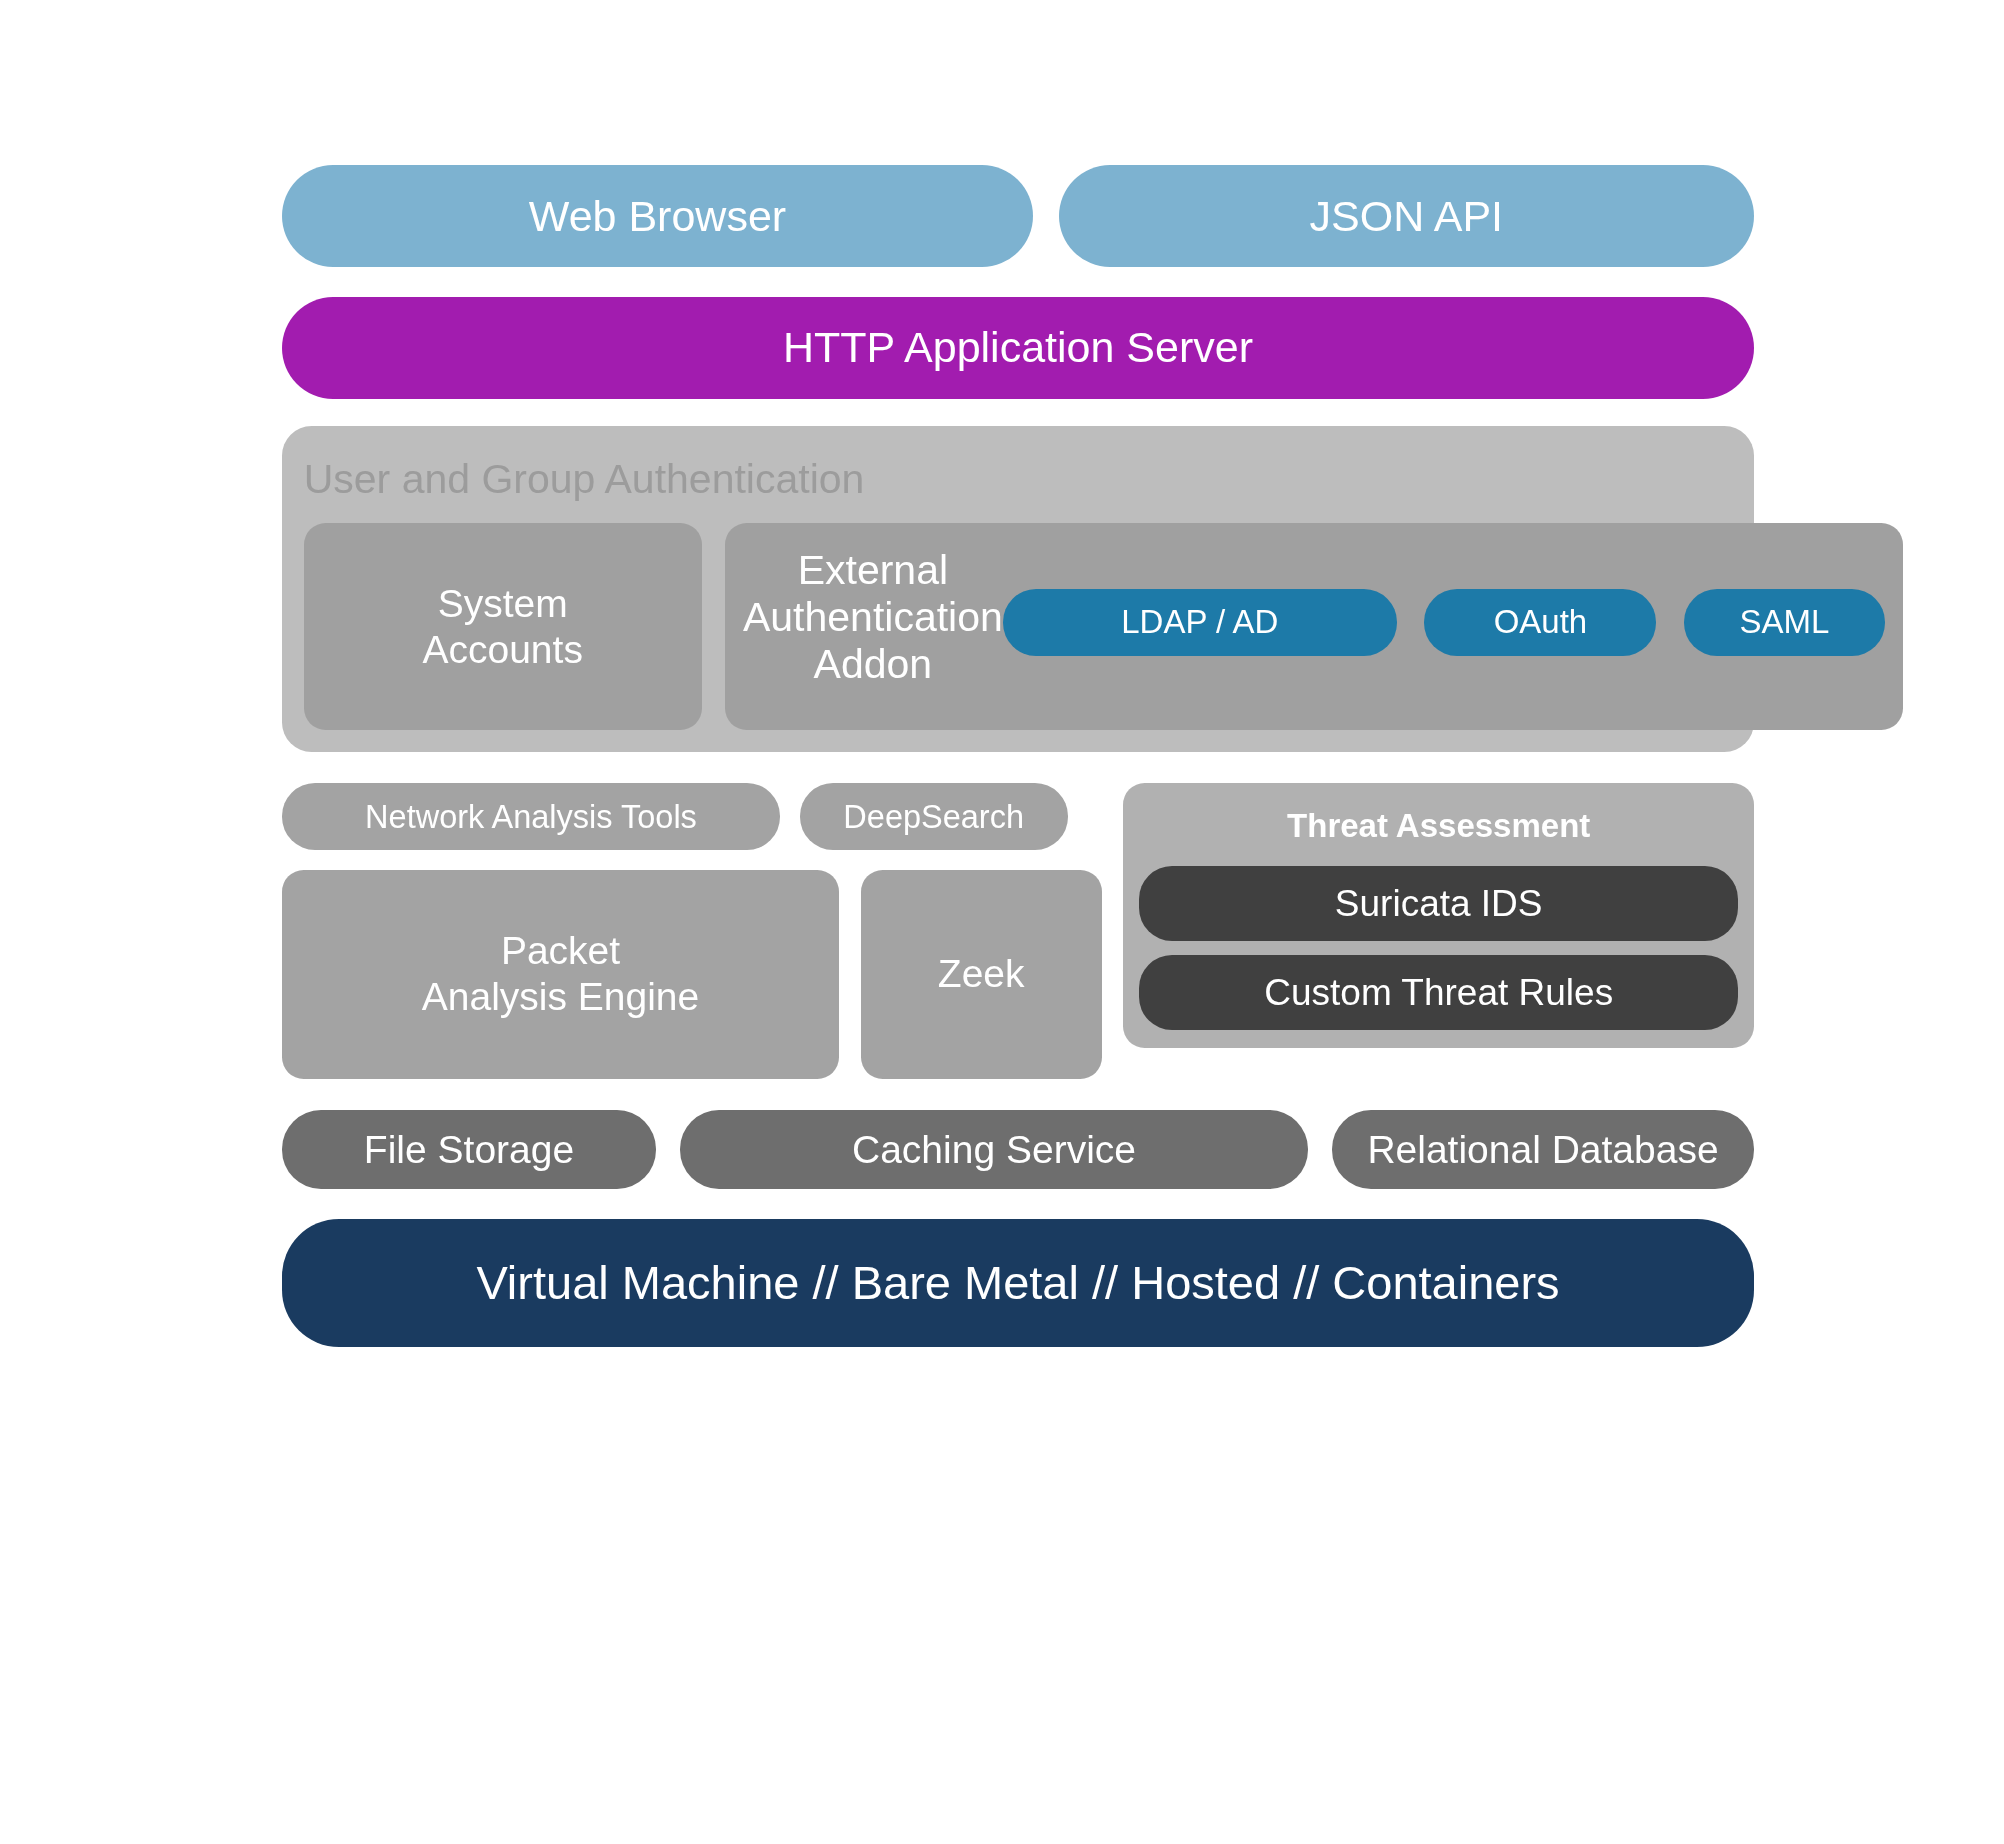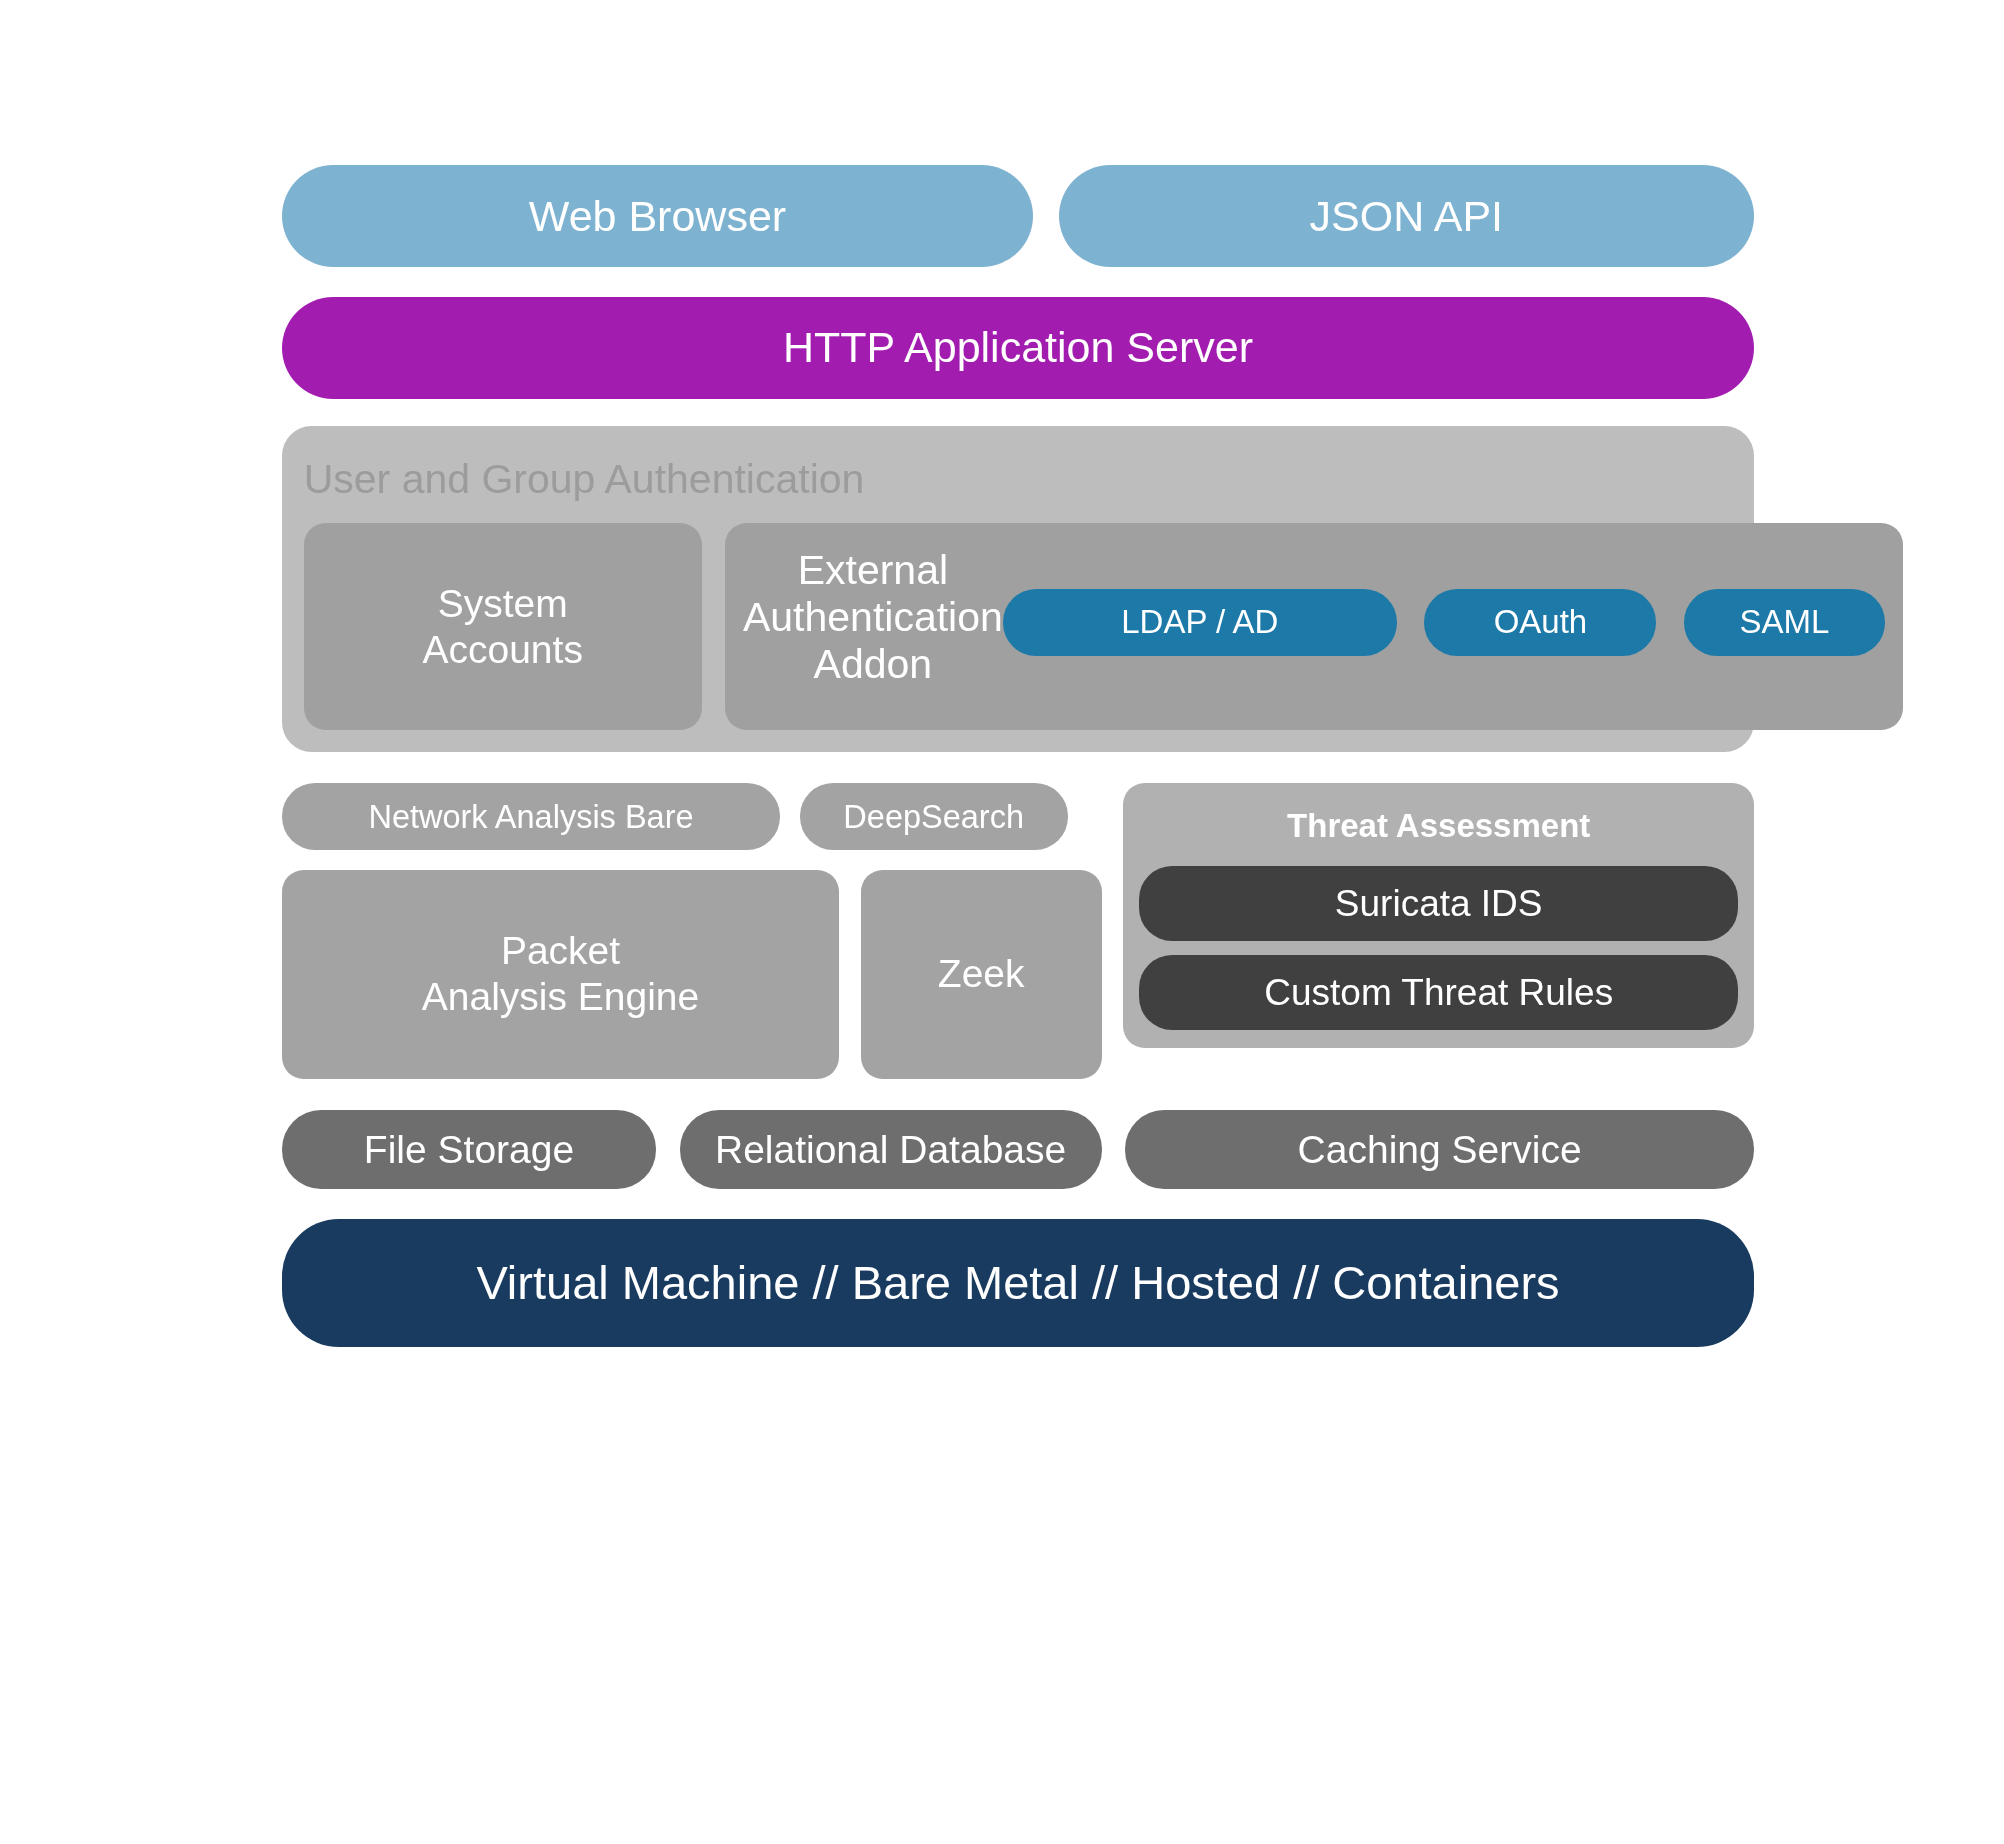--- a/index.html
+++ b/index.html
@@ -222,21 +222,21 @@
           <div class="box pill-blue pill-oauth">OAuth</div>
           <div class="box pill-blue pill-saml">SAML</div>
         </div>
       </div>
     </div>
   </div>
 
   <div class="analysis-row">
     <div class="analysis-left">
       <div class="tool-tags">
-        <div class="box tag-pill tag-nat">Network Analysis Bare</div>
+        <div class="box tag-pill tag-nat">Network Analysis Tools</div>
         <div class="box tag-pill tag-deep">DeepSearch</div>
       </div>
       <div class="engine-row">
         <div class="box packet-engine">
           <div>
             <div>Packet</div>
             <div>Analysis Engine</div>
           </div>
         </div>
         <div class="box zeek-box">Zeek</div>
@@ -245,21 +245,21 @@
 
     <div class="threat-panel">
       <div class="threat-title">Threat Assessment</div>
       <div class="box threat-item">Suricata IDS</div>
       <div class="box threat-item">Custom Threat Rules</div>
     </div>
   </div>
 
   <div class="storage-row">
     <div class="box storage-pill st-file">File Storage</div>
+    <div class="box storage-pill st-cache">Caching Service</div>
     <div class="box storage-pill st-db">Relational Database</div>
-    <div class="box storage-pill st-cache">Caching Service</div>
   </div>
 
 
   <div class="box platform-bar">Virtual Machine // Bare Metal // Hosted // Containers</div>
 
 </div>
 
 
 </body></html>

